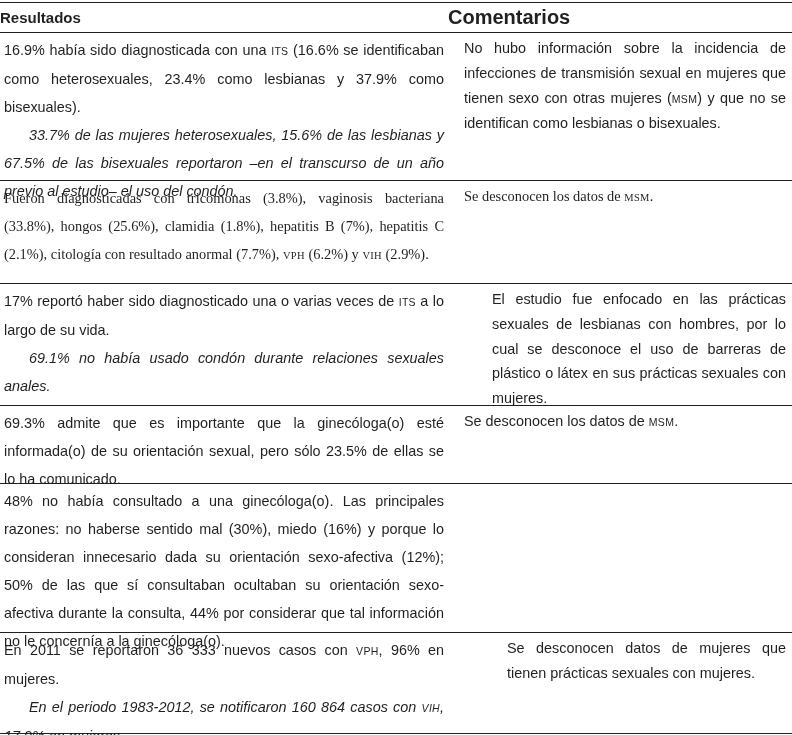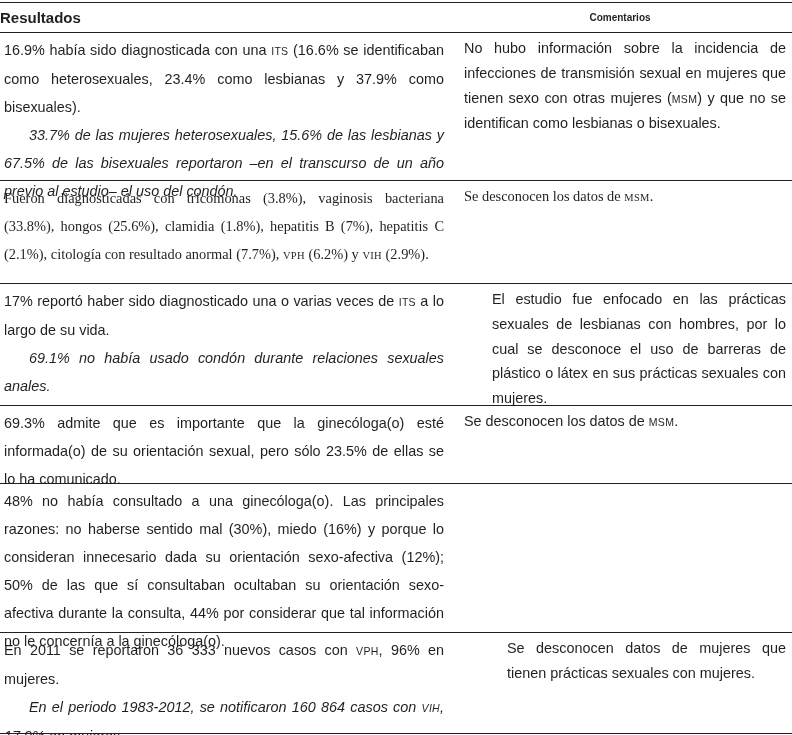--- a/index.html
+++ b/index.html
@@ -2,21 +2,21 @@
 <html><head>
 <meta charset="utf-8">
 <style>
   html, body { margin: 0; padding: 0; background: #ffffff; }
   body { width: 792px; height: 735px; overflow: hidden; position: relative;
          font-family: "Liberation Sans", "DejaVu Sans", sans-serif; color: #231f20; }
   .table { position: absolute; left: 0; top: 2px; width: 792px;
            border-top: 1.5px solid #231f20; }
   .hdr { display: flex; height: 29px; border-bottom: 1.5px solid #231f20; align-items: center; }
   .hdr .c1 { width: 448px; text-align: left; font-weight: bold; font-size: 15px; }
-  .hdr .c2 { flex: 1; text-align: center; font-weight: bold; font-size: 10px; }
+  .hdr .c2 { flex: 1; font-weight: bold; font-size: 20px; }
   .row { display: flex; border-bottom: 1.5px solid #231f20; box-sizing: border-box; }
   .row .c1 { width: 448px; padding: 3px 4px 0 4px; box-sizing: border-box;
              font-size: 14.4px; line-height: 28px; text-align: justify; }
   .row .c2 { flex: 1; padding: 3px 6px 0 16px; box-sizing: border-box;
              font-size: 14.4px; line-height: 24.8px; text-align: justify; }
   .p { margin: 0; }
   .p.indent { text-indent: 25px; font-style: italic; }
   .sc { font-size: 10.5px; letter-spacing: 0.3px; }
 </style>
 </head>

